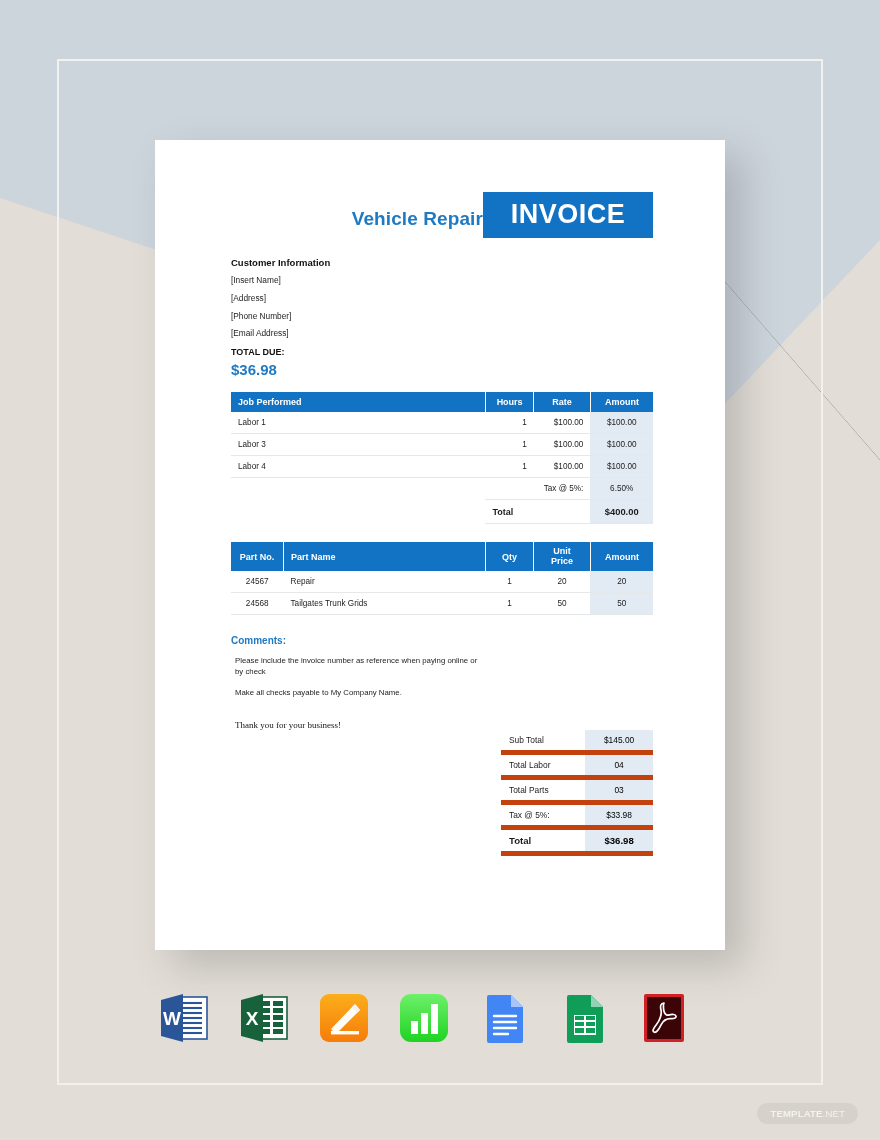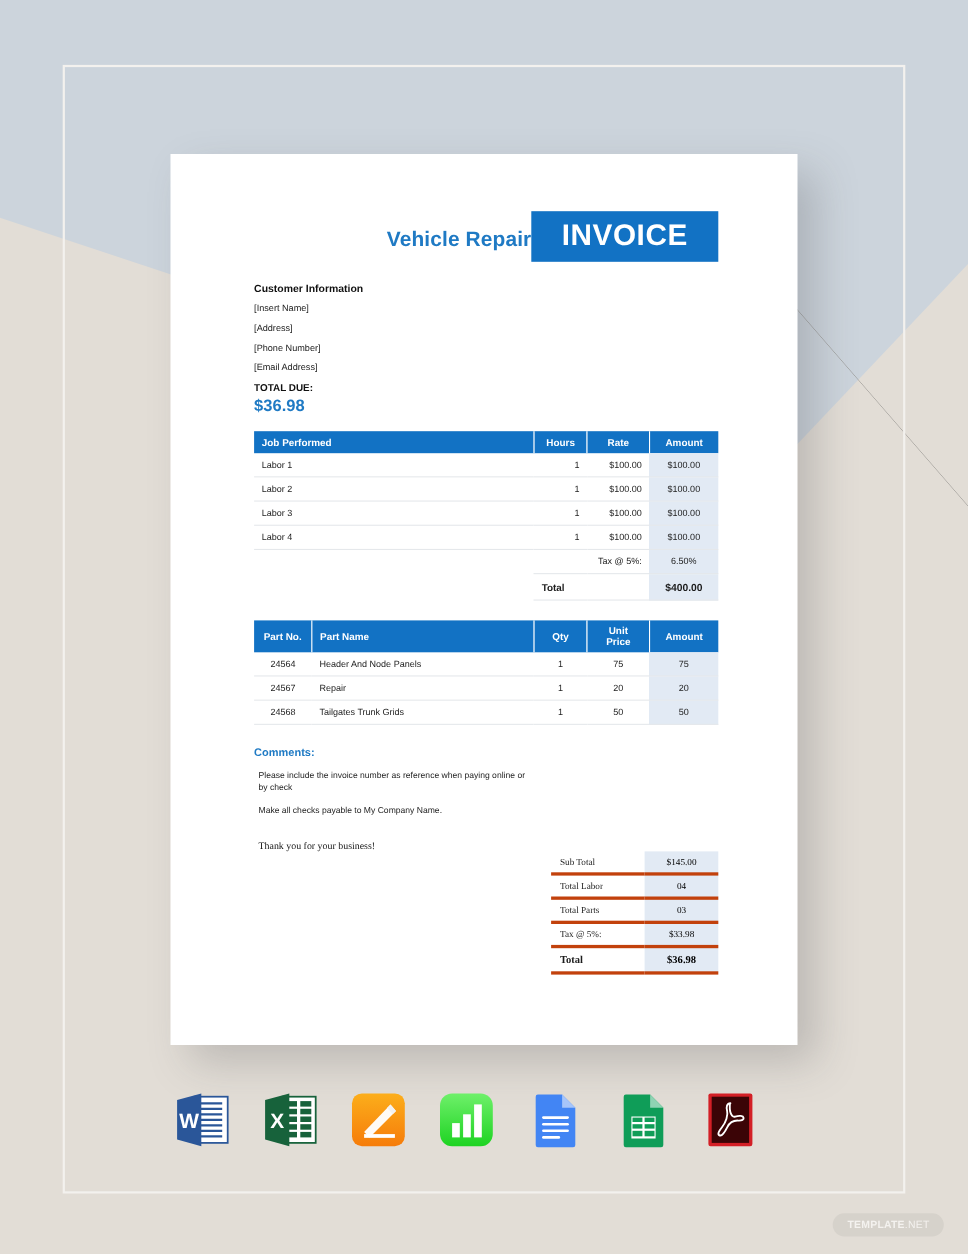--- a/index.html
+++ b/index.html
@@ -207,21 +207,21 @@
   .thanks {
     font-family: "Liberation Serif", serif;
     font-size: 9px;
     color: #151515;
     margin-top: 22px;
     padding-left: 4px;
   }
 
   .totbox { width: 152px; margin-left: auto; }
   .totbox table { width: 152px; }
-  .totbox td { padding: 5px 8px; border-bottom: 3px solid #c2410c; font-size: 8.4px; font-family: Liberation Serif, serif; }
+  .totbox td { padding: 5px 8px; border-bottom: 5px solid #c2410c; font-size: 8.4px; }
   .totbox td.lbl { color: #1d1d1d; }
   .totbox td.val { background: #e2eaf4; text-align: center; }
   .totbox tr.grand td.lbl { font-weight: bold; font-size: 9.6px; }
   .totbox tr.grand td.val { font-weight: bold; font-size: 9.6px; }
 
   
   #icons {
     position: absolute;
     left: 155px; top: 988px;
     width: 520px; height: 60px;
@@ -287,26 +287,20 @@
           </tr>
         </thead>
         <tbody>
           <tr>
             <td>Labor 1</td>
             <td class="rt">1</td>
             <td class="rt">$100.00</td>
             <td class="amt-cell">$100.00</td>
           </tr>
           <tr>
-            <td>Labor 2</td>
-            <td class="rt">1</td>
-            <td class="rt">$100.00</td>
-            <td class="amt-cell">$100.00</td>
-          </tr>
-          <tr>
             <td>Labor 3</td>
             <td class="rt">1</td>
             <td class="rt">$100.00</td>
             <td class="amt-cell">$100.00</td>
           </tr>
           <tr>
             <td>Labor 4</td>
             <td class="rt">1</td>
             <td class="rt">$100.00</td>
             <td class="amt-cell">$100.00</td>
@@ -328,27 +322,20 @@
         <thead>
           <tr>
             <th class="ctr" style="width:52px">Part No.</th>
             <th style="width:200px">Part Name</th>
             <th class="ctr" style="width:48px">Qty</th>
             <th class="ctr" style="width:56px;line-height:1.05">Unit Price</th>
             <th class="ctr" style="width:62px">Amount</th>
           </tr>
         </thead>
         <tbody>
-          <tr>
-            <td class="ctr">24564</td>
-            <td>Header And Node Panels</td>
-            <td class="ctr">1</td>
-            <td class="ctr">75</td>
-            <td class="amt-cell">75</td>
-          </tr>
           <tr>
             <td class="ctr">24567</td>
             <td>Repair</td>
             <td class="ctr">1</td>
             <td class="ctr">20</td>
             <td class="amt-cell">20</td>
           </tr>
           <tr>
             <td class="ctr">24568</td>
             <td>Tailgates Trunk Grids</td>

